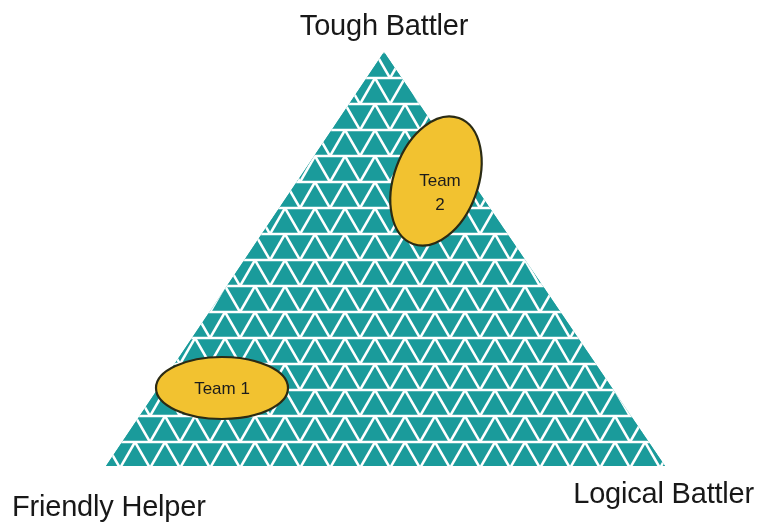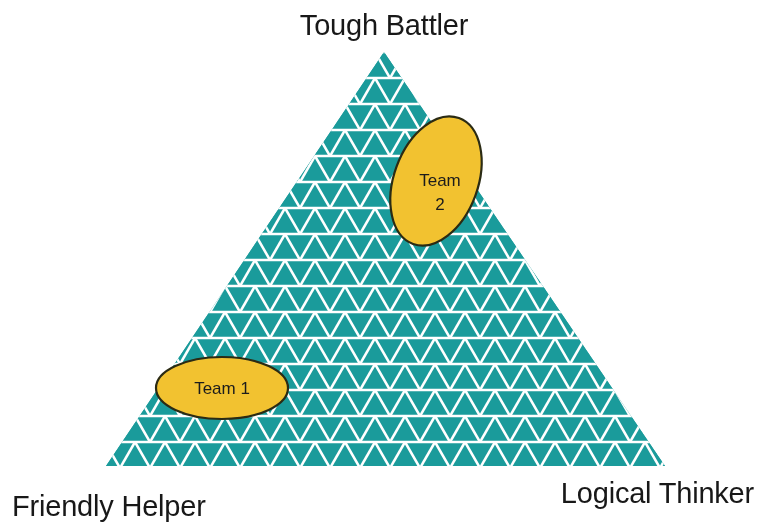--- a/index.html
+++ b/index.html
@@ -67,21 +67,21 @@
 </style>
 </head>
 <body style="background: rgb(255, 255, 255);">
 
 <div id="diagram-root">
 
   <div class="corner-label" id="label-top">Tough Battler</div>
 
   <div class="corner-label" id="label-bottom-left">Friendly Helper</div>
 
-  <div class="corner-label" id="label-bottom-right">Logical Thinker</div>
+  <div class="corner-label" id="label-bottom-right">Logical Battler</div>
 
   <svg id="triangle-svg" width="768" height="527" viewBox="0 0 768 527">
     <defs>
       <pattern id="triGrid" patternUnits="userSpaceOnUse" width="30" height="26">
         <rect width="30" height="26" fill="#1a9b9b"></rect>
         <g stroke="#ffffff" stroke-width="2.6" stroke-linecap="square">
           <line x1="-2" y1="0" x2="32" y2="0"></line>
           <line x1="-2" y1="26" x2="32" y2="26"></line>
           <line x1="0" y1="26" x2="15" y2="0"></line>
           <line x1="15" y1="0" x2="30" y2="26"></line>

